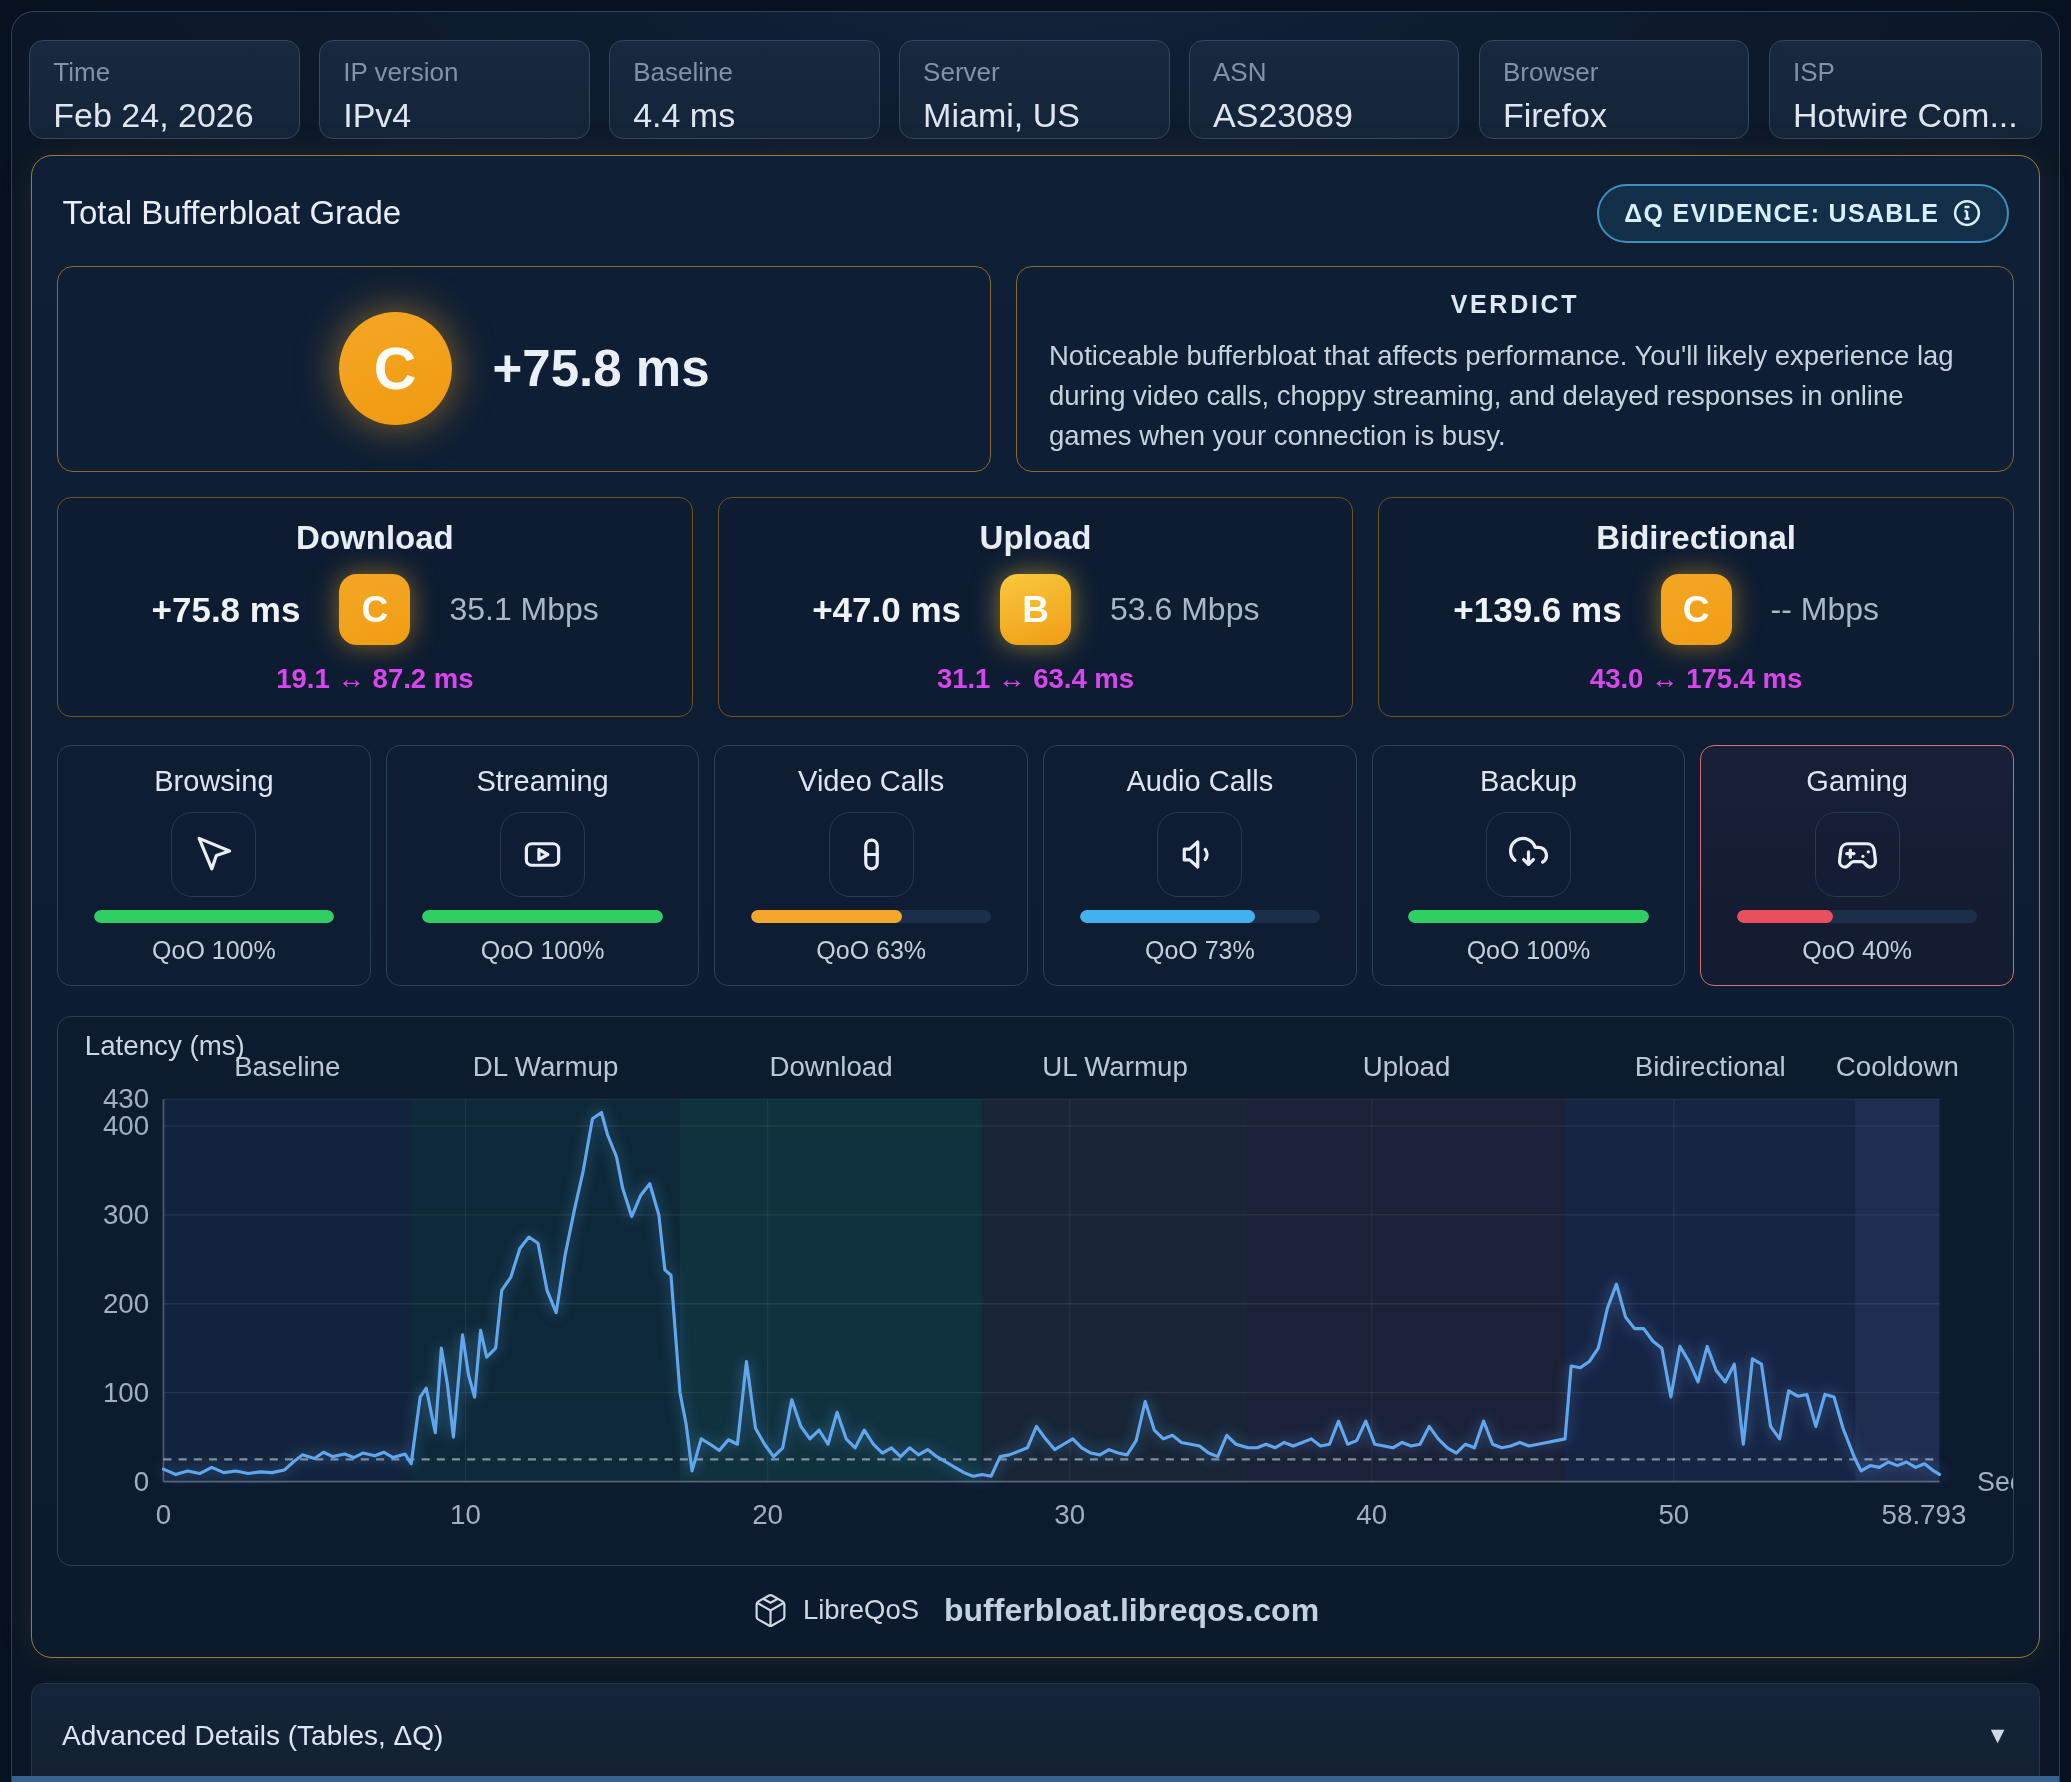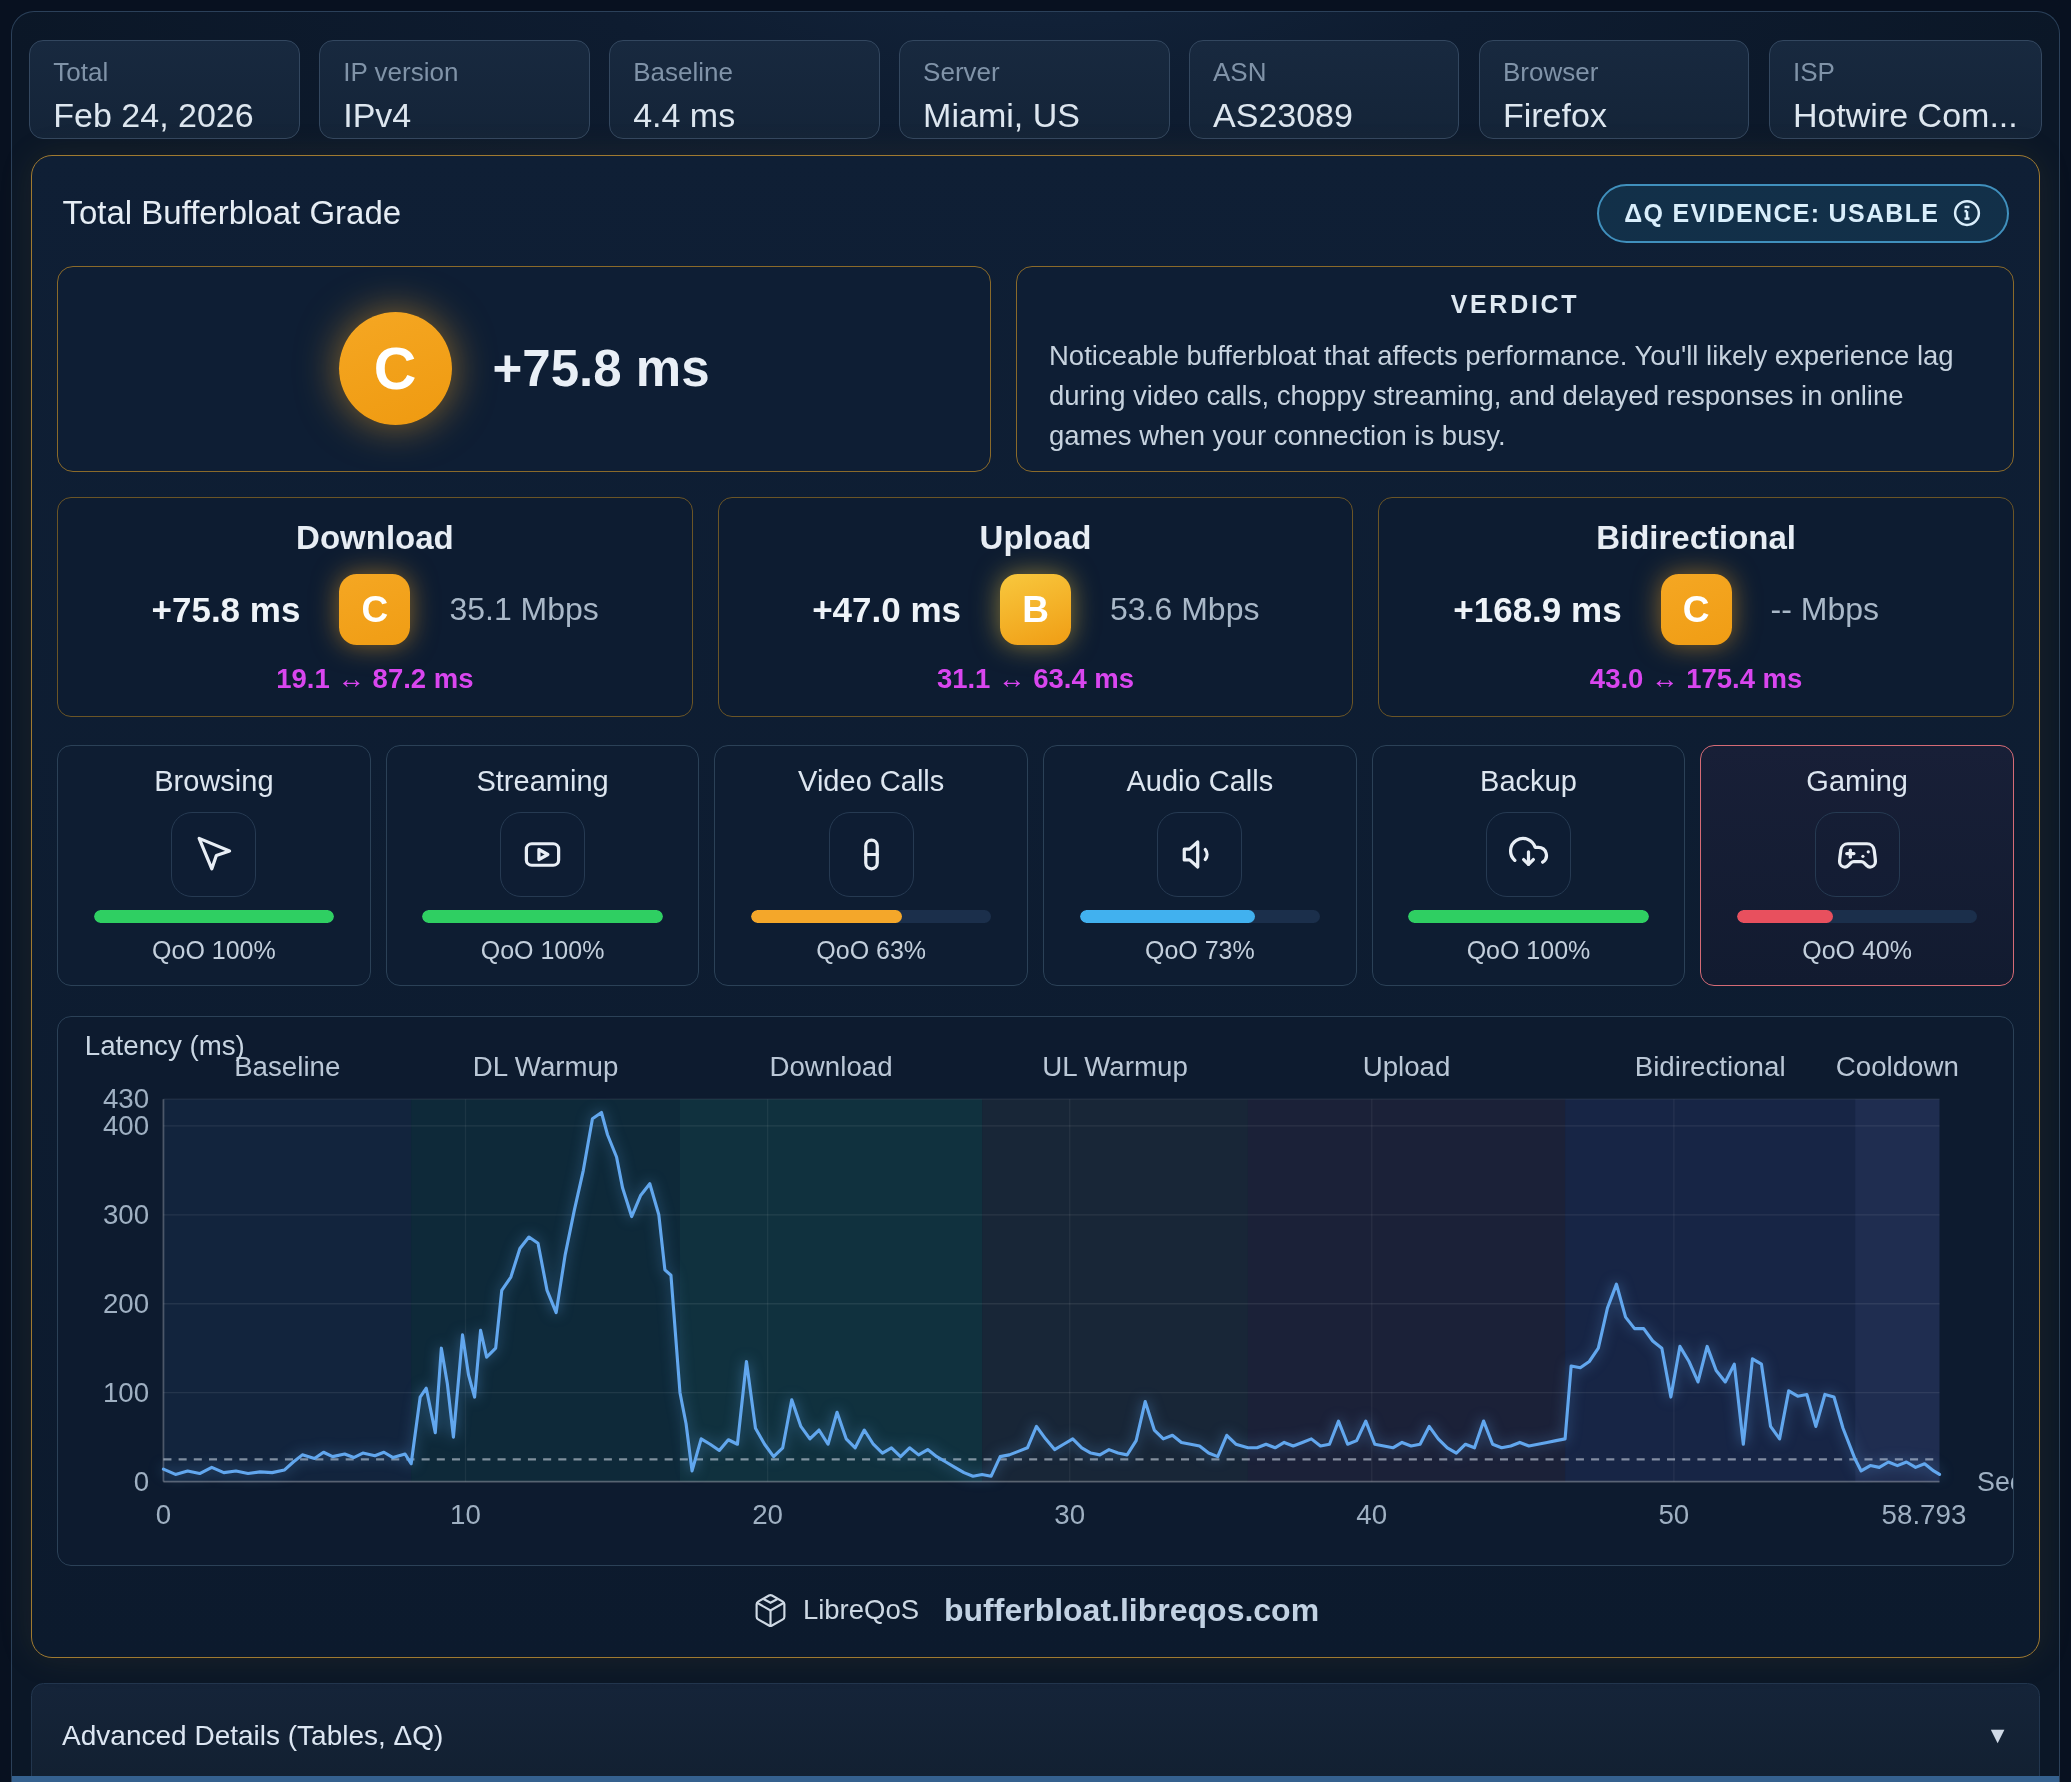--- a/index.html
+++ b/index.html
@@ -113,21 +113,21 @@
   .bottom-strip{position:absolute;left:0;right:0;bottom:0;height:6.2px;background:#35618f;}
   .info-icon-svg{width:30px;height:30px;stroke:#d9eefb;fill:none;stroke-width:2;}
 </style>
 </head>
 <body>
 
 <div class="outer">
 
   <div class="toprow">
     <div class="info-card">
-      <div class="info-label">Total</div>
+      <div class="info-label">Time</div>
       <div class="info-value">Feb 24, 2026</div>
     </div>
     <div class="info-card">
       <div class="info-label">IP version</div>
       <div class="info-value">IPv4</div>
     </div>
     <div class="info-card">
       <div class="info-label">Baseline</div>
       <div class="info-value">4.4 ms</div>
     </div>
@@ -191,21 +191,21 @@
         <div class="metric-mid">
           <div class="metric-delta">+47.0 ms</div>
           <div class="metric-badge" style="background: linear-gradient(160deg, rgb(248, 200, 62), rgb(240, 157, 20)); box-shadow: rgba(248, 200, 62, 0.533) 0px 0px 26.6px;">B</div>
           <div class="metric-speed">53.6 Mbps</div>
         </div>
         <div class="metric-range">31.1 ↔ 63.4 ms</div>
       </div>
       <div class="metric-card">
         <div class="metric-title">Bidirectional</div>
         <div class="metric-mid">
-          <div class="metric-delta">+168.9 ms</div>
+          <div class="metric-delta">+139.6 ms</div>
           <div class="metric-badge" style="background: linear-gradient(160deg, rgb(245, 167, 35), rgb(240, 157, 20)); box-shadow: rgba(245, 167, 35, 0.533) 0px 0px 26.6px;">C</div>
           <div class="metric-speed">-- Mbps</div>
         </div>
         <div class="metric-range">43.0 ↔ 175.4 ms</div>
       </div>
     </div>
 
     <div class="row4">
       <div class="qoo-card">
         <div class="qoo-title">Browsing</div>

